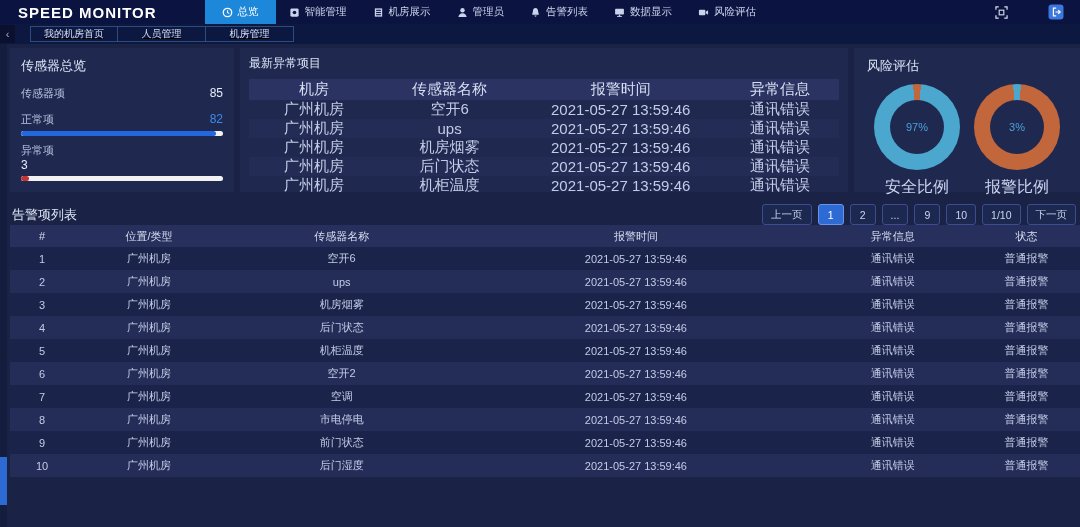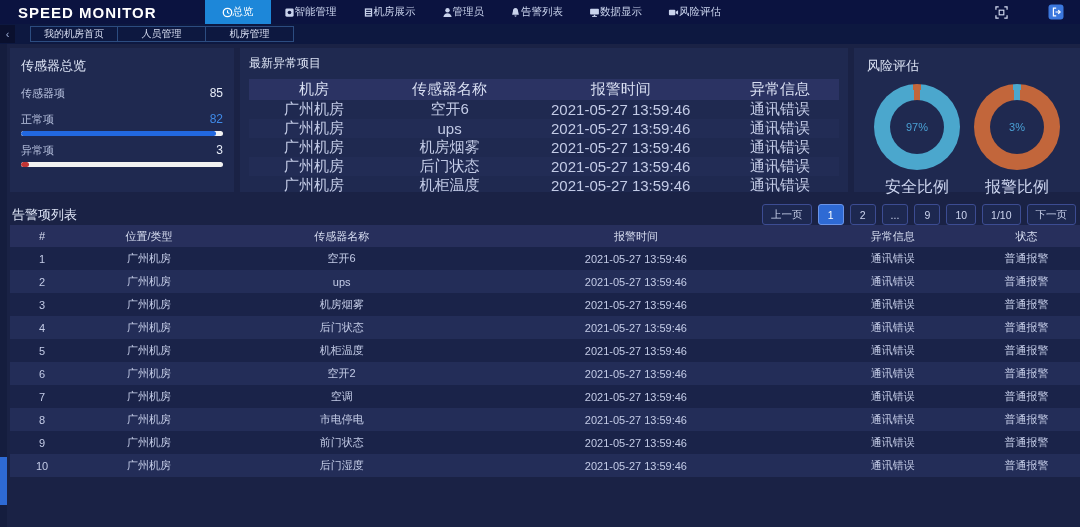--- a/index.html
+++ b/index.html
@@ -4,31 +4,31 @@
 <style>
   * { margin:0; padding:0; box-sizing:border-box; }
   html,body { width:1080px; height:527px; overflow:hidden; }
   body { background:#1a2245; font-family:"Liberation Sans","DejaVu Sans",sans-serif; }
 
   
   .topnav { height:24px; background:#0b1340; display:flex; align-items:stretch; }
   .logo { color:#ffffff; font-size:15px; font-weight:bold; letter-spacing:1px;
           display:flex; align-items:center; padding:0 22px 0 18px; white-space:nowrap; }
   .menu { display:flex; align-items:stretch; margin-left:26px; }
-  .menu-item { display:flex; align-items:center; padding:0 13px;
+  .menu-item { display:flex; align-items:center; gap:5px; padding:0 13px;
                color:#c9d3ec; font-size:10.5px; cursor:pointer; white-space:nowrap; }
   .menu-item.active { background:#1d87d9; color:#ffffff; padding:0 17px; }
   .menu-item svg { display:block; }
   .topnav-right { margin-left:auto; display:flex; align-items:center; gap:40px; padding-right:16px; }
 
   
   .tabbar { height:20px; background:#0d1840; display:flex; align-items:center; }
   .collapse-btn { width:15px; height:18px; background:#0a102e; color:#9fb0d8; font-size:11px;
                   display:flex; align-items:center; justify-content:center; cursor:pointer; margin-right:15px; }
-  .tabs { display:flex; height:16px; }
+  .tabs { display:flex; height:16px;text-decoration:underline; }
   .tab { width:88px; border:1px solid #2c4c80; border-left:none; color:#d8def2; font-size:10px;
          display:flex; align-items:center; justify-content:center; cursor:pointer; background:#0d1840; white-space:nowrap; }
   .tab:first-child { border-left:1px solid #2c4c80; }
 
   
   .main { position:relative; height:483px; padding:4px 0 0 10px; }
   .left-rail { position:absolute; left:0; top:0; width:7px; height:483px; background:#151d3e; }
   .rail-thumb { position:absolute; left:0; bottom:22px; width:7px; height:48px; background:#2e6ad4; }
 
   .row1 { display:flex; gap:6px; height:144px; }
@@ -186,21 +186,21 @@
         <span>传感器项</span>
         <span class="stat-value">85</span>
       </div>
       <div class="stat-row">
         <span>正常项</span>
         <span class="stat-value blue">82</span>
       </div>
       <div class="bar">
         <div class="bar-fill" style="width: 96.5%; background: rgb(34, 104, 224);"></div>
       </div>
-      <div class="stat-row" style="margin-top:7px;">
+      <div class="stat-row" style="margin-top:7px;flex-direction:column;">
         <span>异常项</span>
         <span class="stat-value">3</span>
       </div>
       <div class="bar">
         <div class="bar-fill" style="width: 4%; background: rgb(194, 53, 53);"></div>
       </div>
     </div>
 
     <div class="panel panel-abnormal">
       <div class="panel-title" style="font-size:12px;">最新异常项目</div>

